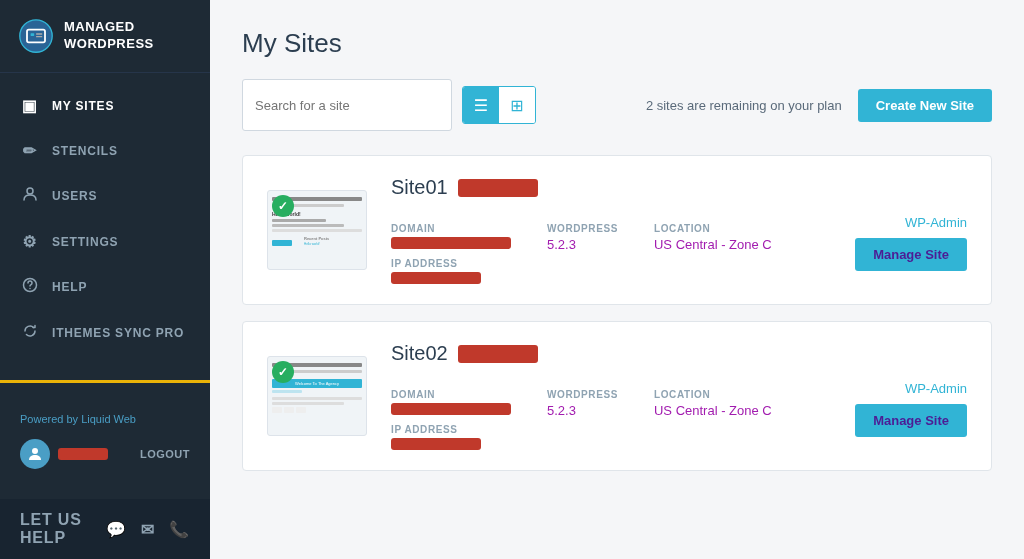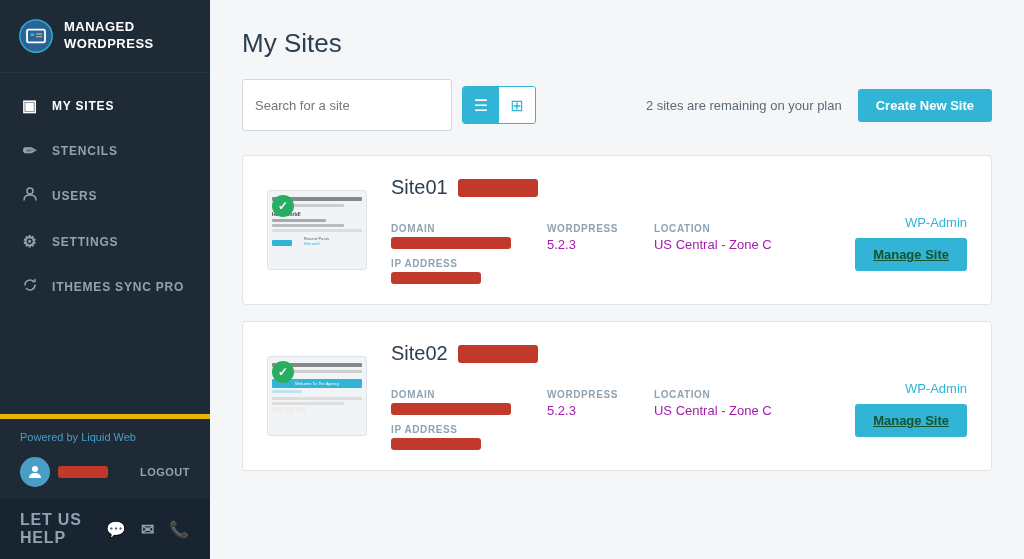--- a/index.html
+++ b/index.html
@@ -52,22 +52,22 @@
       transition: color 0.2s;
     }
     .nav-item.active { color: #fff; }
     .nav-item .nav-icon {
       margin-right: 12px;
       font-size: 16px;
       width: 20px;
       text-align: center;
     }
     .sidebar-footer {
-      padding: 12px 20px;
-      border-top: 5px solid #eab308;
+      padding: 30px 20px;
+      border-top: 3px solid #eab308;
     }
     .powered-by {
       font-size: 11px;
       color: #4a9ec5;
       margin-bottom: 14px;
       cursor: pointer;
     }
     .user-row {
       display: flex;
       align-items: center;
@@ -316,29 +316,28 @@
       margin-top: 26px;
     }
     .wp-admin-link {
       font-size: 13px;
       color: #31b4d5;
       cursor: pointer;
       font-weight: 500;
     }
     .manage-btn {
       background: #31b4d5;
-      color: #14532d;
+      color: #4c1d95;
       border: none;
       border-radius: 3px;
       padding: 9px 18px;
       font-size: 13px;
       font-weight: 600;
       cursor: pointer;
       white-space: nowrap;
-      text-decoration: underline;
     }
   </style>
 </head>
 <body>
 
 <div id="sidebar">
   <div class="sidebar-logo">
     <svg class="logo-icon" viewBox="0 0 40 40" xmlns="http://www.w3.org/2000/svg">
       <circle cx="20" cy="20" r="18" fill="#2a6496" stroke="#31b4d5" stroke-width="1.5"></circle>
       <rect x="10" y="13" width="20" height="14" rx="2" fill="none" stroke="#fff" stroke-width="2"></rect>
@@ -366,20 +365,30 @@
         <svg width="16" height="16" viewBox="0 0 16 16" fill="none" xmlns="http://www.w3.org/2000/svg">
           <circle cx="8" cy="5" r="3" stroke="#8fa3b2" stroke-width="1.5"></circle>
           <path d="M2 14c0-3.314 2.686-5 6-5s6 1.686 6 5" stroke="#8fa3b2" stroke-width="1.5" stroke-linecap="round"></path>
         </svg>
       </span>
       <span>USERS</span>
     </div>
     <div class="nav-item">
       <span class="nav-icon">⚙</span>
       <span>SETTINGS</span>
+    </div>
+    <div class="nav-item">
+      <span class="nav-icon">
+        <svg width="16" height="16" viewBox="0 0 16 16" fill="none" xmlns="http://www.w3.org/2000/svg">
+          <circle cx="8" cy="8" r="6.5" stroke="#8fa3b2" stroke-width="1.5"></circle>
+          <path d="M6 6c0-1.105.895-2 2-2s2 .895 2 2c0 .894-.447 1.447-1.236 1.894C8.211 8.24 8 8.552 8 9v0" stroke="#8fa3b2" stroke-width="1.5" stroke-linecap="round"></path>
+          <circle cx="8" cy="11.5" r="0.75" fill="#8fa3b2"></circle>
+        </svg>
+      </span>
+      <span>HELP</span>
     </div>
     <div class="nav-item">
       <span class="nav-icon">
         <svg width="16" height="16" viewBox="0 0 16 16" fill="none" xmlns="http://www.w3.org/2000/svg">
           <path d="M13 8a5 5 0 0 1-8.584 3.5M3 8a5 5 0 0 1 8.584-3.5" stroke="#8fa3b2" stroke-width="1.5" stroke-linecap="round"></path>
           <polyline points="11,4.5 13,4.5 13,2.5" stroke="#8fa3b2" stroke-width="1.5" stroke-linecap="round" stroke-linejoin="round"></polyline>
         </svg>
       </span>
       <span>ITHEMES SYNC PRO</span>
     </div>

